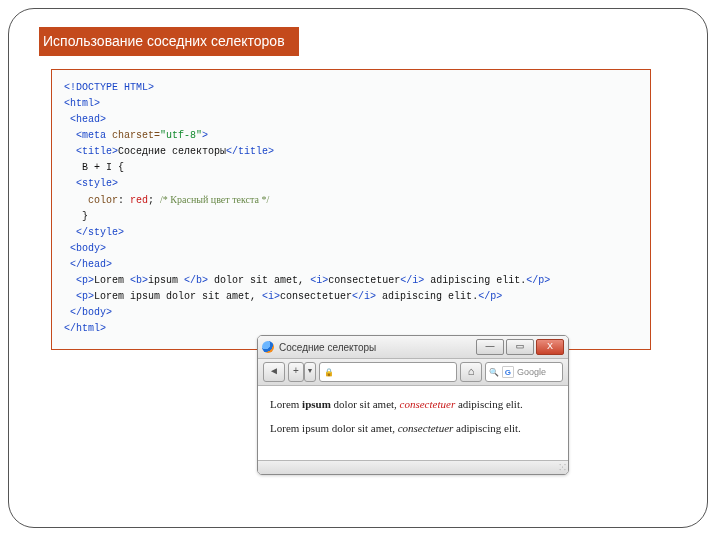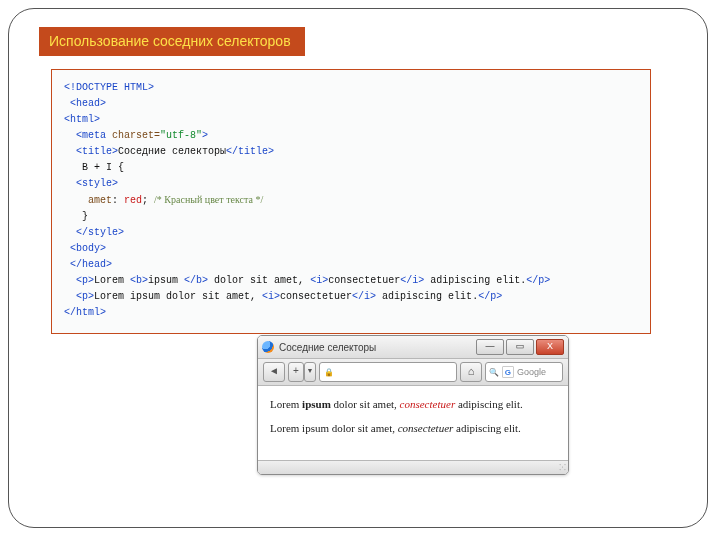--- a/index.html
+++ b/index.html
@@ -15,22 +15,22 @@
     border: 1.5px solid #555;
     border-radius: 26px;
     position: relative;
     box-sizing: border-box;
   }
   .title-bar {
     position: absolute;
     top: 18px;
     left: 30px;
     background: #c44a1c;
-    color: #fde047;
-    padding: 6px 14px 7px 10px;
+    color: #ffffff;
+    padding: 6px 14px 7px 4px;
     font-size: 14px;
   }
   .code-box {
     position: absolute;
     top: 60px;
     left: 42px;
     width: 600px;
     border: 1px solid #c44a1c;
     background: #fafbfb;
     padding: 10px 12px 12px 12px;
@@ -164,33 +164,34 @@
 </style>
 </head>
 <body>
 
 <div class="slide">
 
   <div class="title-bar">Использование соседних селекторов</div>
 
   <div class="code-box">
     <div class="ln"><span class="blue">&lt;!DOCTYPE HTML&gt;</span></div>
+    <div class="ln"><span class="blue">&lt;html&gt;</span></div>
     <div class="ln"> <span class="blue">&lt;head&gt;</span></div>
-    <div class="ln"><span class="blue">&lt;html&gt;</span></div>
     <div class="ln">  <span class="blue">&lt;meta</span><span class="brown"> charset=</span><span class="green">"utf-8"</span><span class="blue">&gt;</span></div>
     <div class="ln">  <span class="blue">&lt;title&gt;</span><span>Соседние селекторы</span><span class="blue">&lt;/title&gt;</span></div>
     <div class="ln">   B + I {</div>
     <div class="ln">  <span class="blue">&lt;style&gt;</span></div>
-    <div class="ln"><span class="brown">    amet</span><span>: </span><span class="red">red</span><span>; </span><span class="comment">/* Красный цвет текста */</span></div>
+    <div class="ln"><span class="brown">    color</span><span>: </span><span class="red">red</span><span>; </span><span class="comment">/* Красный цвет текста */</span></div>
     <div class="ln">   }</div>
     <div class="ln">  <span class="blue">&lt;/style&gt;</span></div>
     <div class="ln"> <span class="blue">&lt;body&gt;</span></div>
     <div class="ln"> <span class="blue">&lt;/head&gt;</span></div>
     <div class="ln">  <span class="blue">&lt;p&gt;</span><span>Lorem </span><span class="blue">&lt;b&gt;</span><span>ipsum </span><span class="blue">&lt;/b&gt;</span><span> dolor sit amet, </span><span class="blue">&lt;i&gt;</span><span>consectetuer</span><span class="blue">&lt;/i&gt;</span><span> adipiscing elit.</span><span class="blue">&lt;/p&gt;</span></div>
     <div class="ln">  <span class="blue">&lt;p&gt;</span><span>Lorem ipsum dolor sit amet, </span><span class="blue">&lt;i&gt;</span><span>consectetuer</span><span class="blue">&lt;/i&gt;</span><span> adipiscing elit.</span><span class="blue">&lt;/p&gt;</span></div>
+    <div class="ln"> <span class="blue">&lt;/body&gt;</span></div>
     <div class="ln"><span class="blue">&lt;/html&gt;</span></div>
   </div>
 
   <div class="browser">
     <div class="titlebar">
       <div class="ff-icon"></div>
       <span>Соседние селекторы</span>
       <div class="win-btns">
         <div class="win-btn">—</div>
         <div class="win-btn">▭</div>

